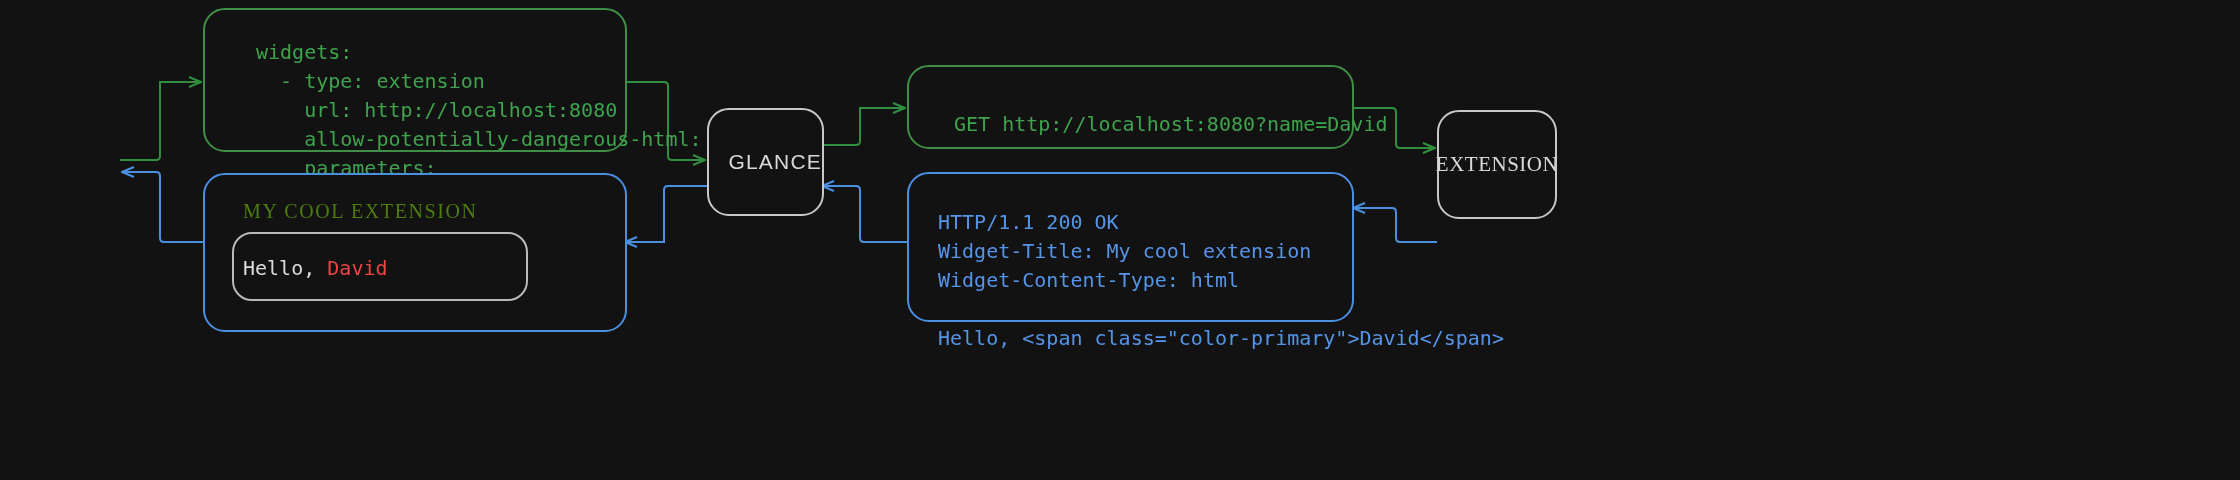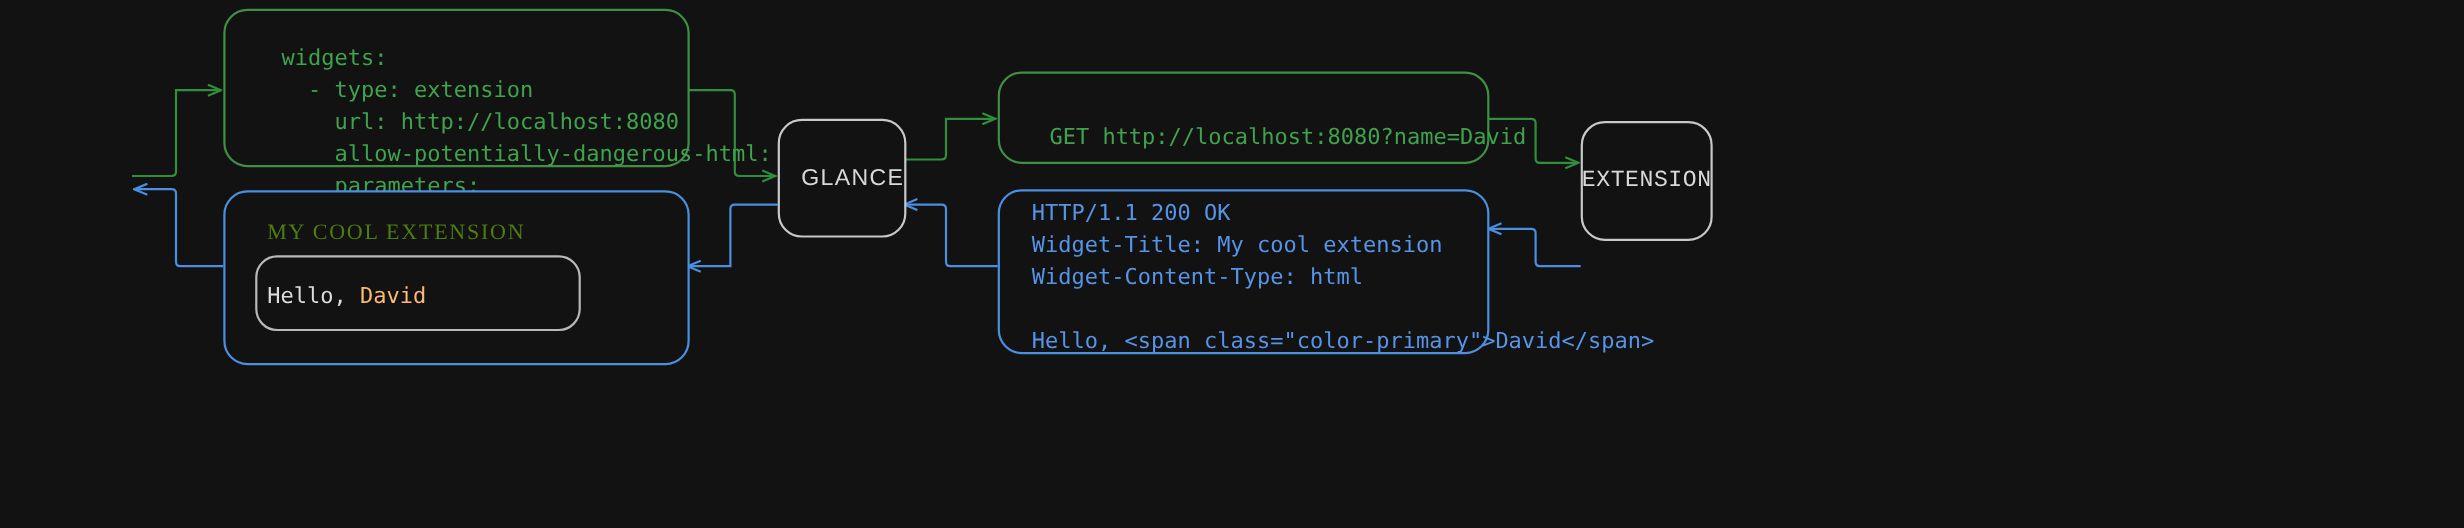--- a/index.html
+++ b/index.html
@@ -7,40 +7,40 @@
        font-family:"DejaVu Sans Mono","Liberation Mono",monospace;}
   #stage{position:relative;width:2240px;height:480px;background:#121212;}
   svg.wires{position:absolute;left:0;top:0;width:2240px;height:480px;
             pointer-events:none;}
 
   .node{position:absolute;border:2px solid #c8c8c8;border-radius:22px;
         background:#121212;display:flex;align-items:center;justify-content:center;
         color:#d6d6d6;}
   .node .lbl{font-family:"Liberation Sans","DejaVu Sans",sans-serif;
              font-size:21px;letter-spacing:1.2px;color:#d9d9d9;}
-  .node.mono .lbl{font-family:Liberation Mono, monospace;
+  .node.mono .lbl{font-family:Liberation Serif, serif;
                   font-size:21px;letter-spacing:0.5px;}
 
   .panel{position:absolute;border-radius:22px;background:#121212;}
   .panel.green{border:2px solid #3f8f46;}
   .panel.blue{border:2px solid #4a8fe0;}
 
   .code{position:absolute;white-space:pre;
         font-family:"DejaVu Sans Mono","Liberation Mono",monospace;
         font-size:20px;line-height:29px;}
   .code.green{color:#3fa34d;}
   .code.blue{color:#5694e8;}
 
   .widget-title{position:absolute;font-family:Liberation Serif, serif;
                 font-size:20px;letter-spacing:1.6px;color:#4d7c0f;}
   .widget-body{position:absolute;border:2px solid #b9b9b9;border-radius:20px;
                background:#121212;}
   .widget-text{position:absolute;font-family:"DejaVu Sans Mono","Liberation Mono",monospace;
                font-size:20px;color:#dcdcdc;white-space:pre;}
-  .accent{color:#fdba74;}
+  .accent{color:#ef4444;}
 </style>
 </head>
 <body>
 
 <div id="stage">
 
   <svg class="wires" viewBox="0 0 2240 480">
     <defs>
       <marker id="ag" markerWidth="14" markerHeight="12" refX="13" refY="6" orient="auto" markerUnits="userSpaceOnUse">
         <path d="M1,1 L13,6 L1,11" fill="none" stroke="#2f8f3e" stroke-width="2"></path>
@@ -84,21 +84,21 @@
   <div class="widget-text" style="left:243px;top:256px;"><span>Hello, </span><span class="accent">David</span></div>
 
   <div class="node" style="left:707px;top:108px;width:113px;height:104px;justify-content:flex-end;">
     <span class="lbl">GLANCE</span>
   </div>
 
   <div class="panel green" style="left:907px;top:65px;width:443px;height:80px;"></div>
   <pre class="code green" style="left:938px;top:94px;margin:16px;">GET http://localhost:8080?name=David</pre>
 
   <div class="panel blue" style="left:907px;top:172px;width:443px;height:146px;"></div>
-  <pre class="code blue" style="left:938px;top:179px;margin:0;">HTTP/1.1 200 OK
+  <pre class="code blue" style="left:938px;top:208px;margin:0;">HTTP/1.1 200 OK
 Widget-Title: My cool extension
 Widget-Content-Type: html
 
 Hello, &lt;span class="color-primary"&gt;David&lt;/span&gt;</pre>
 
   <div class="node mono" style="left:1437px;top:110px;width:116px;height:105px;">
     <span class="lbl">EXTENSION</span>
   </div>
 
 </div>

